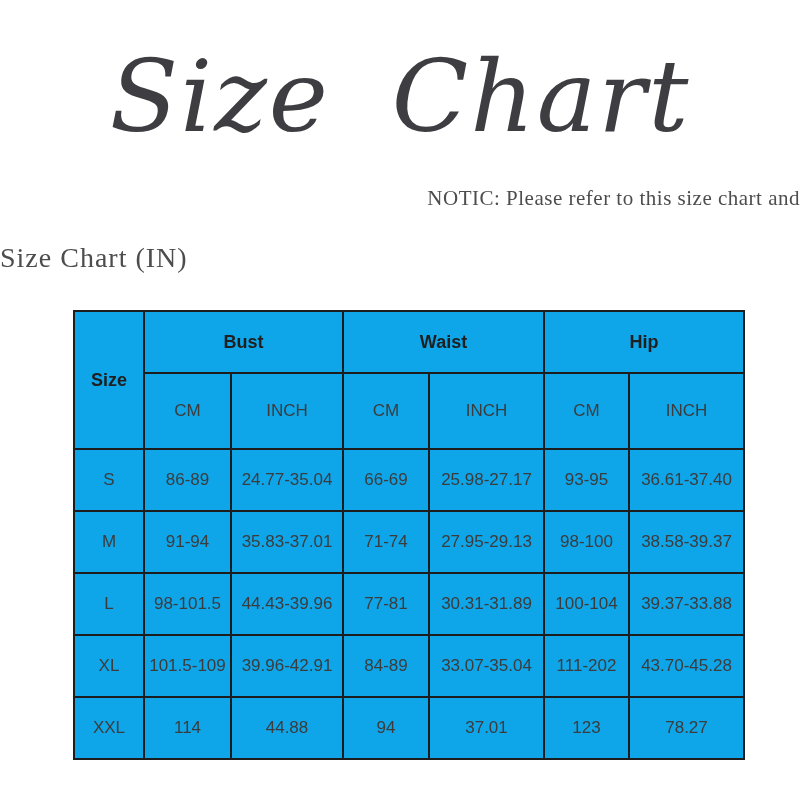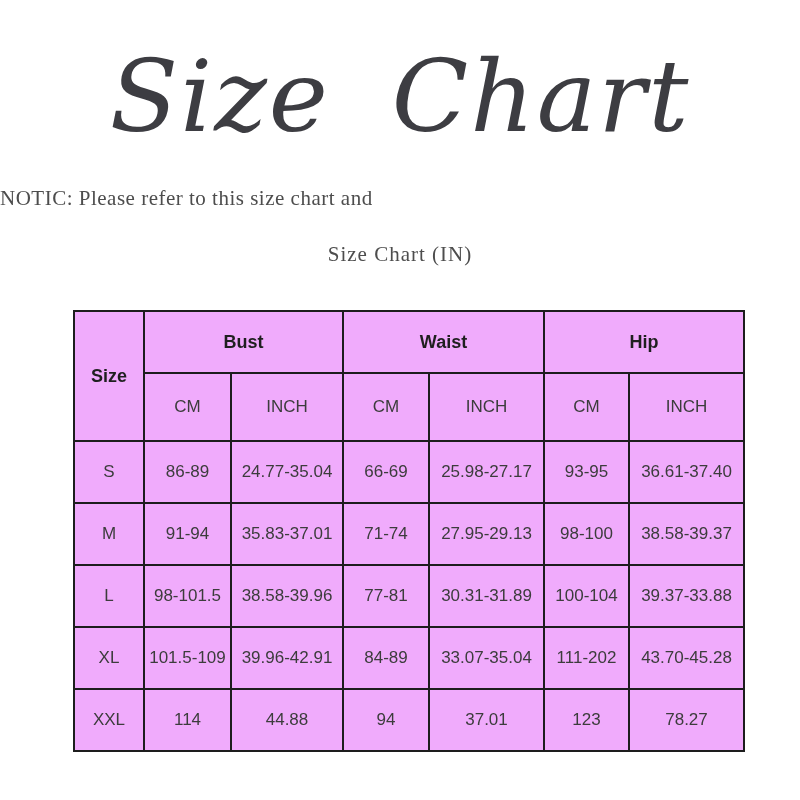--- a/index.html
+++ b/index.html
@@ -29,34 +29,34 @@
     color: #3d3d42;
     letter-spacing: 2px;
     word-spacing: 0.28em;
   }
 
   
   .notice {
     position: absolute;
     top: 184px; left: 0;
     width: 100%;
-    text-align: left;
+    text-align: right;
     font-family: "Liberation Serif", serif;
     font-size: 21px;
     line-height: 29px;
     color: #4d4d4d;
     letter-spacing: 0.5px;
   }
   .subtitle {
     position: absolute;
     top: 242px; left: 0;
     width: 100%;
-    text-align: center;
+    text-align: left;
     font-family: "Liberation Serif", serif;
-    font-size: 21px;
+    font-size: 28px;
     color: #4d4d4d;
     letter-spacing: 1px;
   }
 
   
   .size-table {
     position: absolute;
     left: 73px; top: 310px;
     width: 670px;
     border-collapse: collapse;
@@ -64,29 +64,29 @@
     font-family: "Liberation Sans", sans-serif;
     color: #3c3c3c;
   }
   .size-table th, .size-table td {
     border: 2px solid #1d1d1d;
     text-align: center;
     vertical-align: middle;
     padding: 0;
     font-size: 17px;
     font-weight: normal;
-    background: #f0abfc;
+    background: #0ea5e9;
   }
   .size-table .bold-head {
     font-weight: bold;
     font-size: 18px;
     color: #1f1f1f;
   }
   tr.hrow1 { height: 62px; }
-  tr.hrow2 { height: 68px; margin-top: 16px; }
+  tr.hrow2 { height: 76px; margin-top: 16px; }
   tr.data-row { height: 62px; }
 </style>
 </head>
 <body>
 
 <div class="page">
 
   <div class="title">Size Chart</div>
 
   <div class="notice">
@@ -136,21 +136,21 @@
         <td>91-94</td>
         <td>35.83-37.01</td>
         <td>71-74</td>
         <td>27.95-29.13</td>
         <td>98-100</td>
         <td>38.58-39.37</td>
       </tr>
       <tr class="data-row">
         <td>L</td>
         <td>98-101.5</td>
-        <td>38.58-39.96</td>
+        <td>44.43-39.96</td>
         <td>77-81</td>
         <td>30.31-31.89</td>
         <td>100-104</td>
         <td>39.37-33.88</td>
       </tr>
       <tr class="data-row">
         <td>XL</td>
         <td>101.5-109</td>
         <td>39.96-42.91</td>
         <td>84-89</td>

